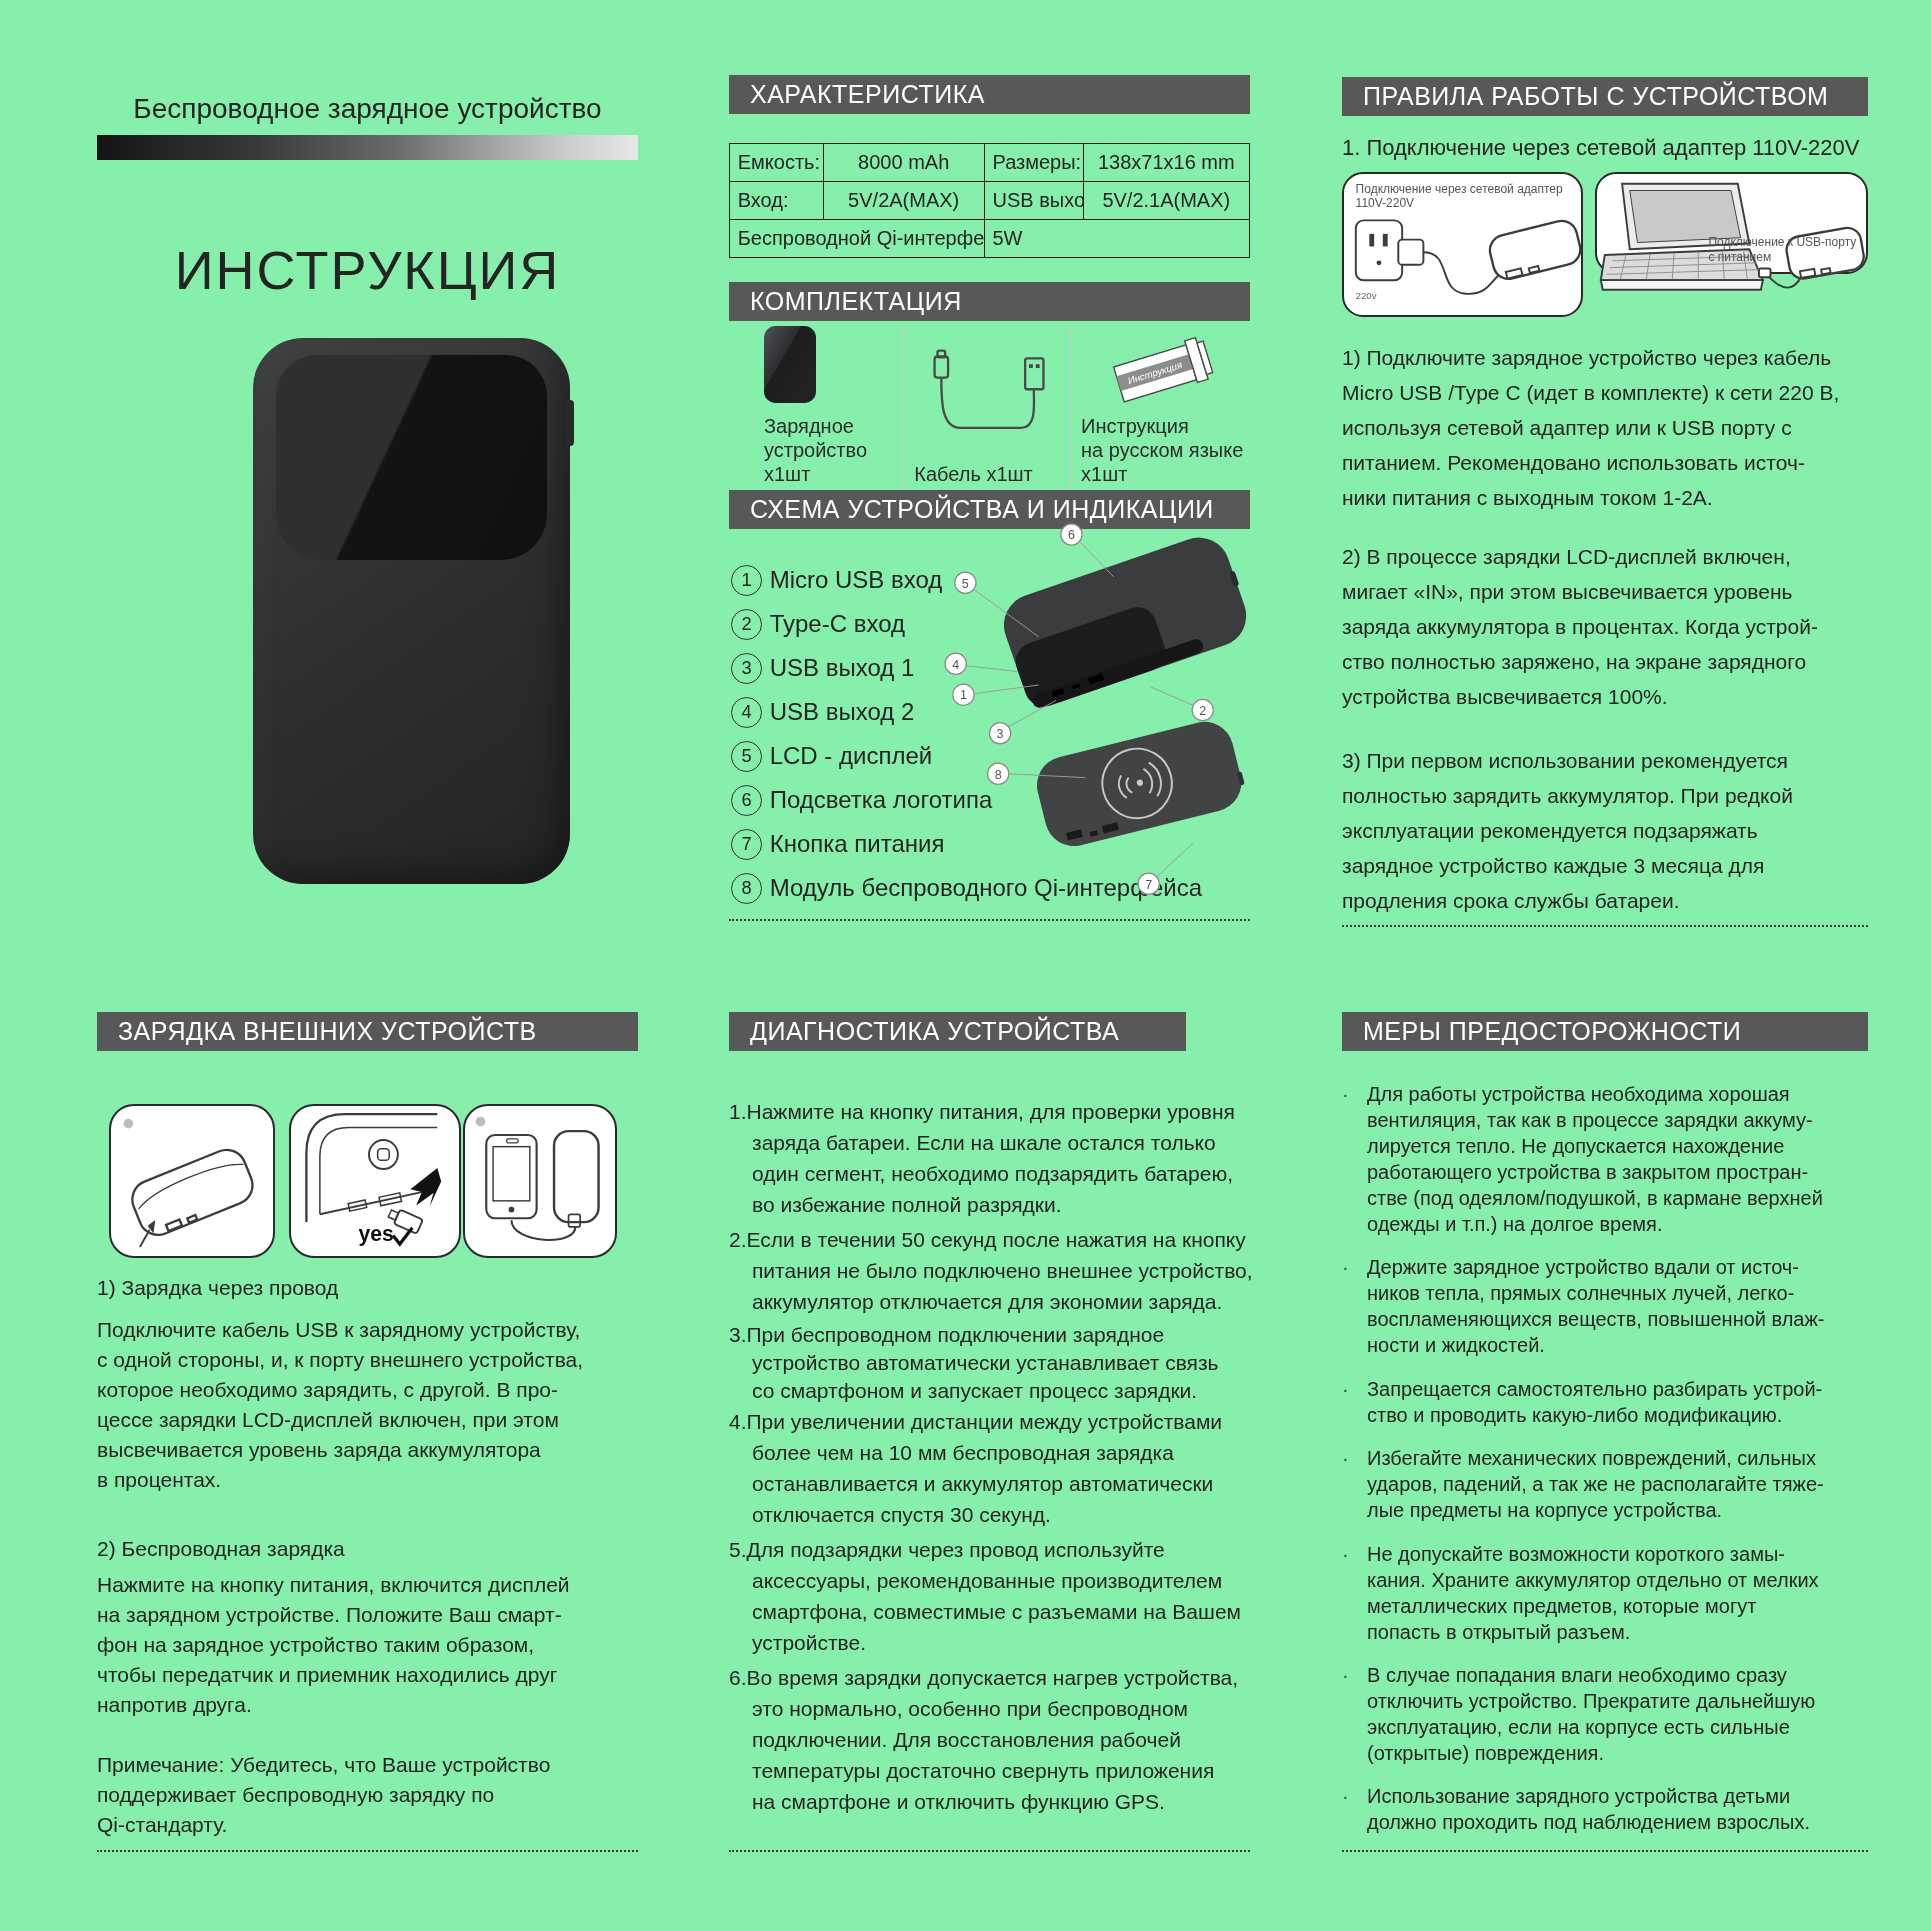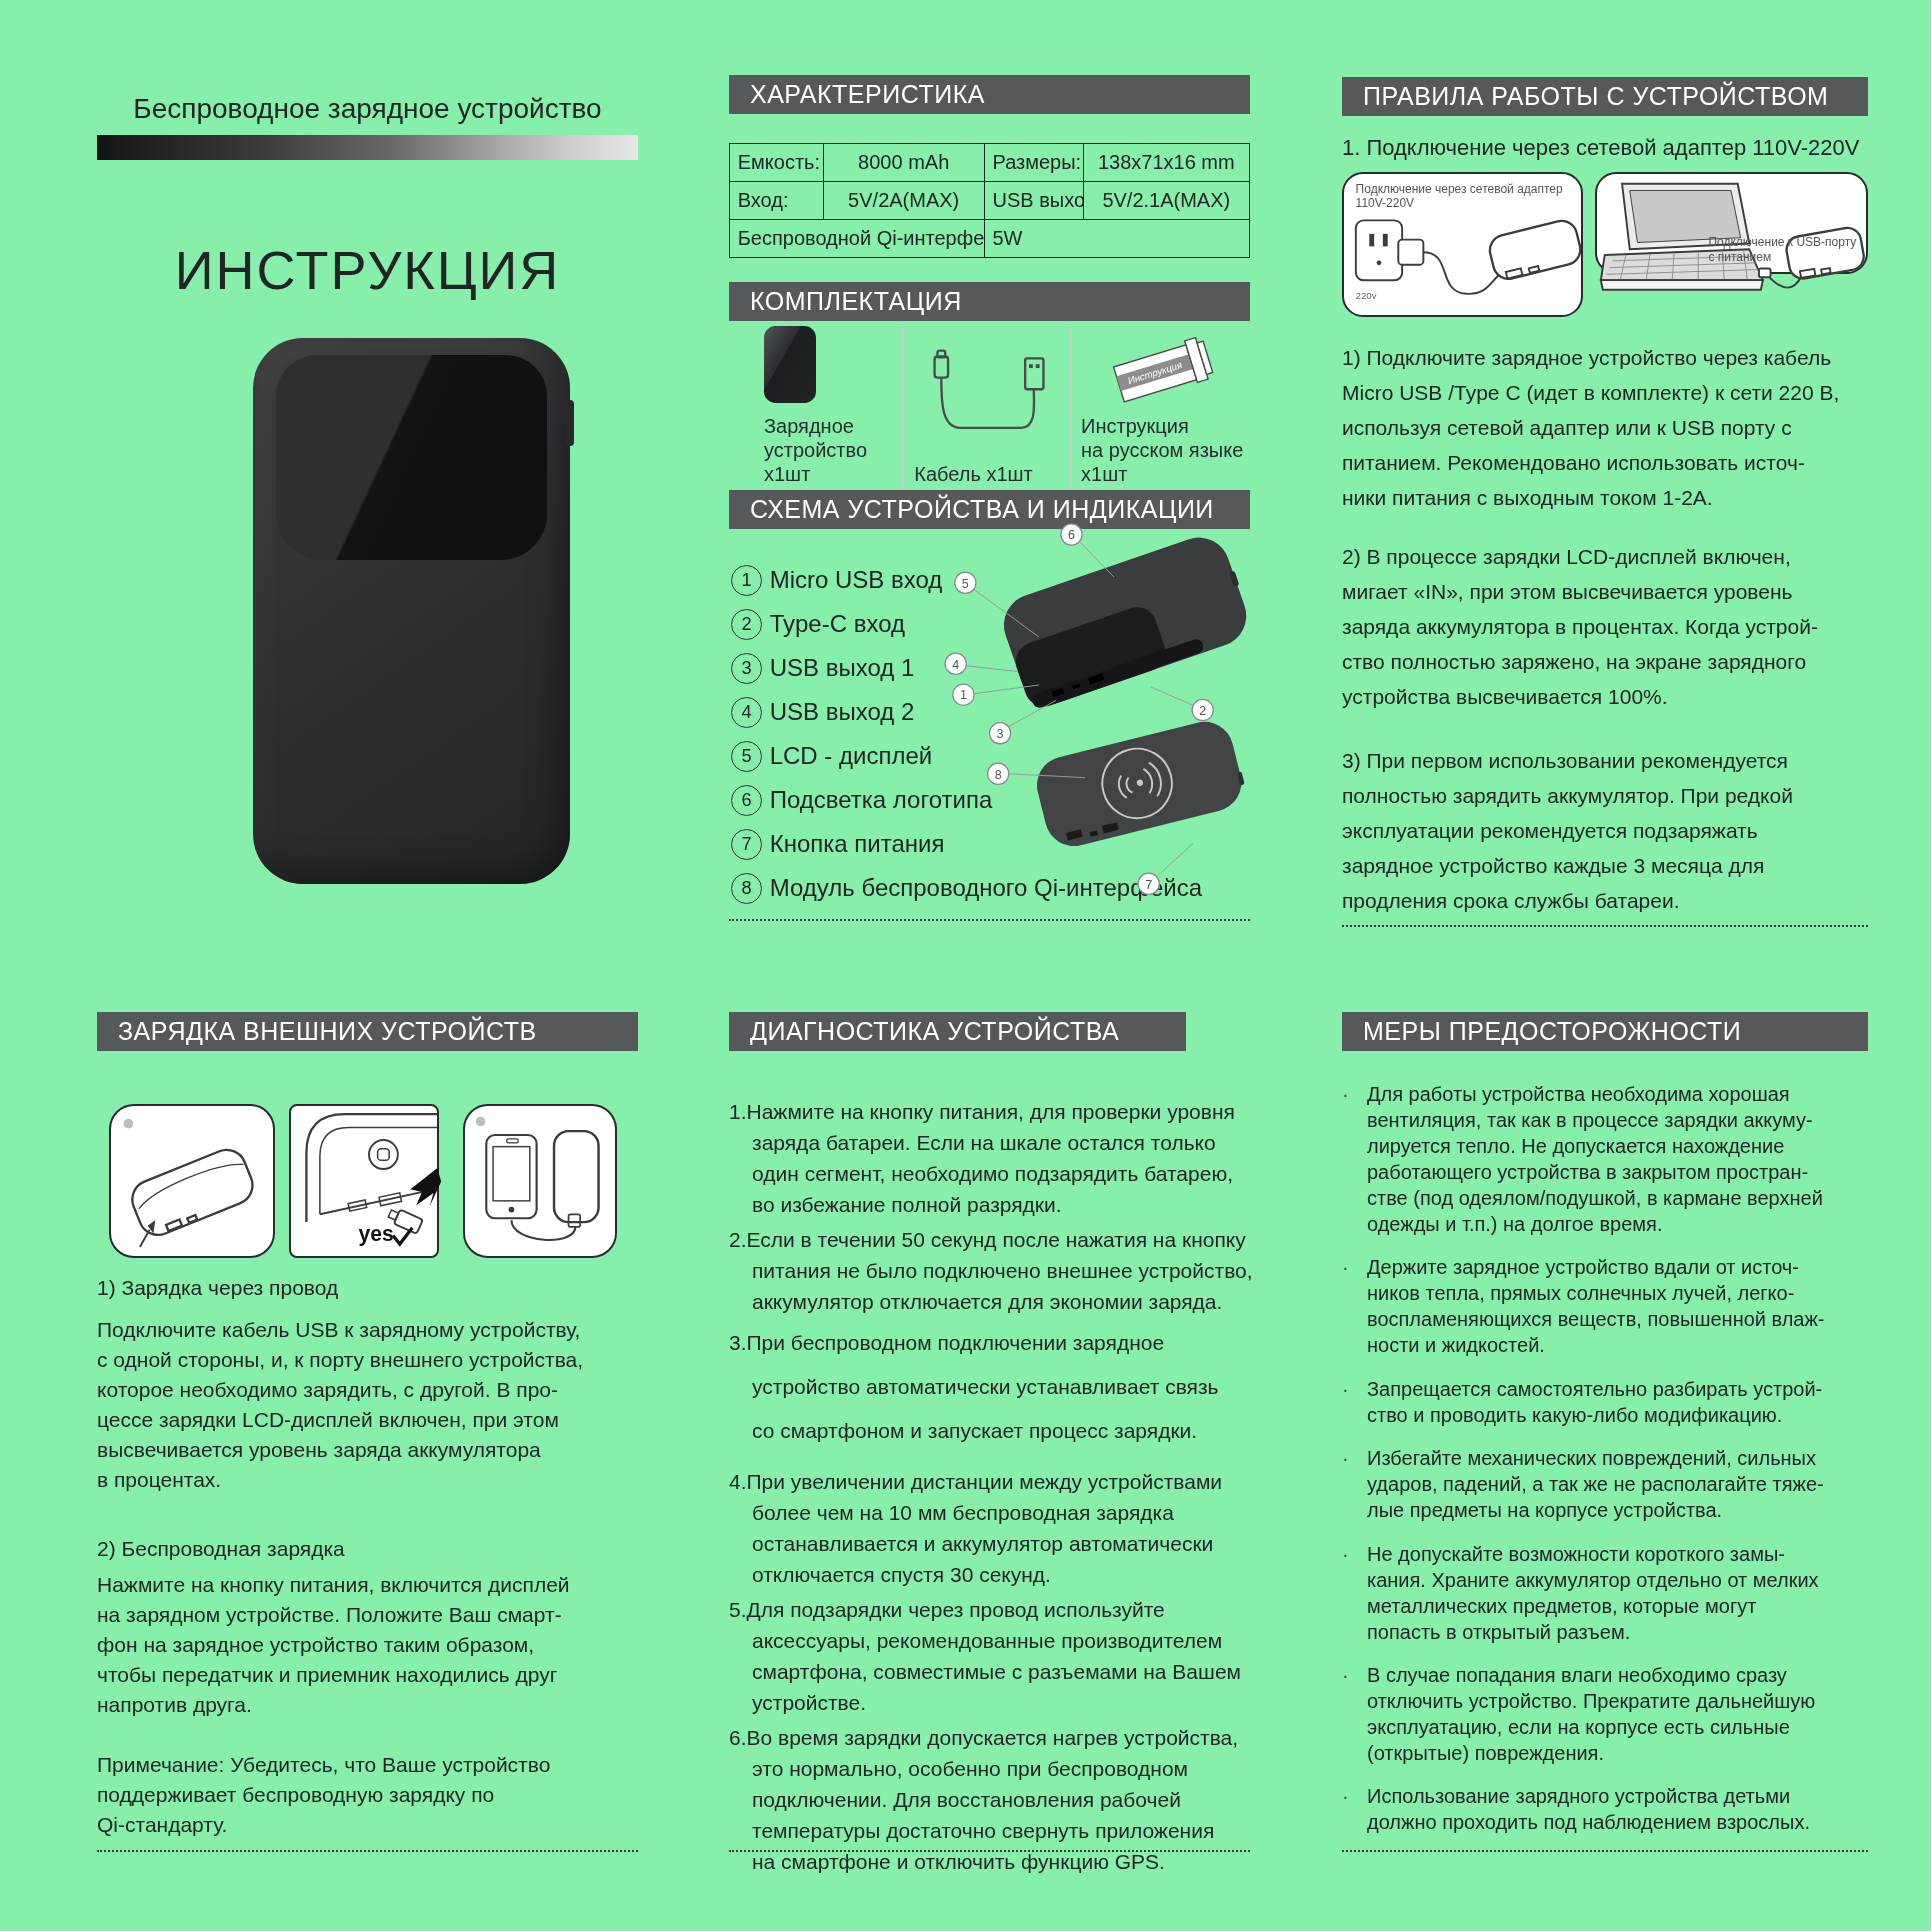--- a/index.html
+++ b/index.html
@@ -288,21 +288,21 @@
           <rect x="22" y="60" width="124" height="58" rx="20" fill="#fff"></rect>
           <path d="M26 84 C50 70 120 70 144 82" stroke-width="1.4"></path>
           <rect x="46" y="110" width="15" height="7"></rect>
           <rect x="69" y="112" width="9" height="5"></rect>
         </g>
         <path d="M30 146 L40 128" stroke-width="2"></path>
         <polygon points="38,124 46,118 44,132" fill="#3c3c3c" stroke="none"></polygon>
       </g>
     </svg>
   </div>
-  <div class="figbox" style="left:289px;top:1104px;width:150px;height:154px;border-radius:8px;">
+  <div class="figbox" style="left:289px;top:1104px;width:172px;height:154px;border-radius:25px;">
     <svg width="155" height="150" viewBox="0 0 161 155">
       <g fill="none" stroke="#3c3c3c" stroke-width="2.4">
         <path d="M152 8 L56 8 Q16 8 16 48 L16 120"></path>
         <path d="M152 22 L60 22 Q30 22 30 52 L30 112" stroke-width="1.6"></path>
         <circle cx="96" cy="50" r="15" stroke-width="2"></circle>
         <rect x="90" y="44" width="12" height="12" rx="3.5" stroke-width="1.6"></rect>
         <path d="M30 112 L150 86" stroke-width="2"></path>
         <rect x="60" y="99" width="18" height="8" transform="rotate(-12 69 103)" stroke-width="1.6"></rect>
         <rect x="92" y="92" width="22" height="9" transform="rotate(-12 103 96)" stroke-width="1.6"></rect>
         <g transform="rotate(24 122 122)">
@@ -351,21 +351,21 @@
 
   <div class="hdr" style="left:729px;top:1012px;width:457px;">ДИАГНОСТИКА УСТРОЙСТВА</div>
   <div class="abs" style="left:729px;top:1096px;width:536px;">
     <div class="pre hang" style="font-size:21px;line-height:31px;margin-bottom:3.9px;">1.Нажмите на кнопку питания, для проверки уровня
 заряда батареи. Если на шкале остался только
 один сегмент, необходимо подзарядить батарею,
 во избежание полной разрядки.</div>
     <div class="pre hang" style="font-size:21px;line-height:31px;margin-bottom:3.9px;">2.Если в течении 50 секунд после нажатия на кнопку
 питания не было подключено внешнее устройство,
 аккумулятор отключается для экономии заряда.</div>
-    <div class="pre hang" style="font-size:21px;line-height:44px;margin-bottom:13px;">3.При беспроводном подключении зарядное
+    <div class="pre hang" style="font-size:21px;line-height:28px;margin-bottom:1px;">3.При беспроводном подключении зарядное
 устройство автоматически устанавливает связь
 со смартфоном и запускает процесс зарядки.</div>
     <div class="pre hang" style="font-size:21px;line-height:31px;margin-bottom:3.9px;">4.При увеличении дистанции между устройствами
 более чем на 10 мм беспроводная зарядка
 останавливается и аккумулятор автоматически
 отключается спустя 30 секунд.</div>
     <div class="pre hang" style="font-size:21px;line-height:31px;margin-bottom:3.9px;">5.Для подзарядки через провод используйте
 аксессуары, рекомендованные производителем
 смартфона, совместимые с разъемами на Вашем
 устройстве.</div>

